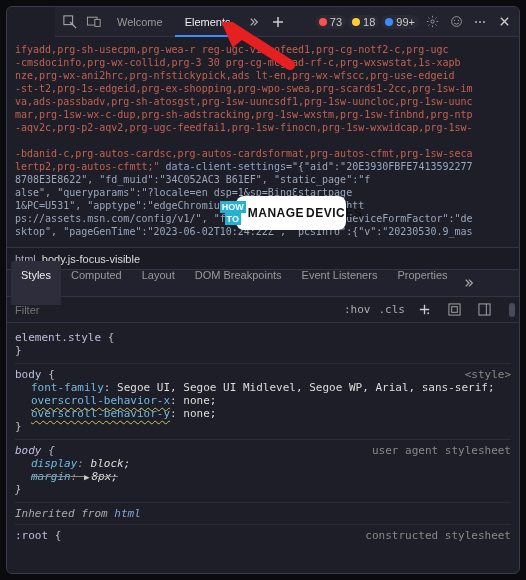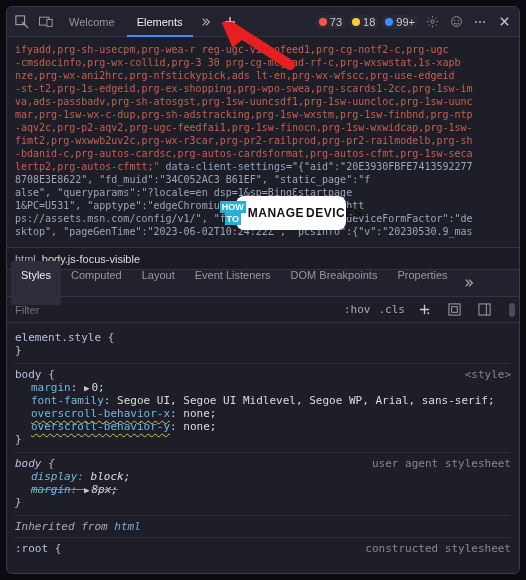--- a/index.html
+++ b/index.html
@@ -24,20 +24,21 @@
     overflow: hidden;
   }
   .toolbar {
     display: flex;
     align-items: center;
     height: 30px;
     padding: 0 4px;
     border-bottom: 1px solid #333344;
     background: #23232f;
     gap: 2px;
+    margin-left: 48px;
   }
   .tb-btn {
     display: inline-flex;
     align-items: center;
     justify-content: center;
     width: 22px;
     height: 22px;
     color: #aaa;
     border-radius: 3px;
   }
@@ -266,41 +267,41 @@
   </div>
 
   <div class="code-area">
     <span>ifyadd,prg-sh-usecpm,prg-wea-r     reg-ugc-videofeed1,prg-cg-notf2-c,prg-ugc</span><br>
     <span>-cmsdocinfo,prg-wx-collid,prg-3   30  prg-cg-mcg-ad-rf-c,prg-wxswstat,1s-xapb</span><br>
     <span>nze,prg-wx-ani2hrc,prg-nfstickypick,ads    lt-en,prg-wx-wfscc,prg-use-edgeid</span><br>
     <span>-st-t2,prg-1s-edgeid,prg-ex-shopping,prg-wpo-swea,prg-scards1-2cc,prg-1sw-im</span><br>
     <span>va,ads-passbadv,prg-sh-atosgst,prg-1sw-uuncsdf1,prg-1sw-uuncloc,prg-1sw-uunc</span><br>
     <span>mar,prg-1sw-wx-c-dup,prg-sh-adstracking,prg-1sw-wxstm,prg-1sw-finbnd,prg-ntp</span><br>
     <span>-aqv2c,prg-p2-aqv2,prg-ugc-feedfai1,prg-1sw-finocn,prg-1sw-wxwidcap,prg-1sw-</span><br>
-    <span>fimt2,prg-wxwwb2uv2c,prg-wx-r3car,prg-pr2-railprod,prg-pr2-railmodelb,prg-sh</span><br>
+    <br>
     <span>-bdanid-c,prg-autos-cardsc,prg-autos-cardsformat,prg-autos-cfmt,prg-1sw-seca</span><br>
     <span>lertp2,prg-autos-cfmtt;" </span><span class="attr-name">data-client-settings</span><span class="attr-str">="{"aid":"20E3930FBFE7413592277</span><br>
     <span class="attr-str">8708E3E8622", "fd_muid":"34C052AC3           B61EF", "static_page":"f</span><br>
     <span class="attr-str">alse", "queryparams":"?locale=en             dsp=1&amp;sp=BingƐstartpage</span><br>
     <span class="attr-str">1&amp;PC=U531", "apptype":"edgeChromium            , "configRootUrl":"htt</span><br>
     <span class="attr-str">ps://assets.msn.com/config/v1/", "feedBaseDomain":"", "deviceFormFactor":"de</span><br>
     <span class="attr-str">sktop", "pageGenTime":"2023-06-02T10:24:22Z", "pcsInfo":{"v":"20230530.9_mas</span>
   </div>
 
   <div class="breadcrumb">
     <span class="crumb">html</span>
     <span class="crumb" style="color:#ddd">body.js-focus-visible</span>
   </div>
 
   <div class="subtabs">
     <div class="subtab active">Styles</div>
     <div class="subtab">Computed</div>
     <div class="subtab">Layout</div>
+    <div class="subtab">DOM Breakpoints</div>
     <div class="subtab">Event Listeners</div>
-    <div class="subtab">DOM Breakpoints</div>
     <div class="subtab">Properties</div>
     <div class="tb-btn">
       <svg width="10" height="10" viewBox="0 0 12 12">
           <path d="M2 2 L6 6 L2 10 M6 2 L10 6 L6 10" stroke="#aaa" fill="none" stroke-width="1.5"></path>
         </svg>
     </div>
   </div>
 
   <div class="filterbar">
     <input placeholder="Filter" style="">
@@ -331,21 +332,20 @@
 
   <div class="styles">
     <div class="rule">
       <span class="selector">element.style</span> <span class="brace">{</span><br>
       <span class="brace">}</span>
     </div>
 
     <div class="rule">
       <span class="src">&lt;style&gt;</span>
       <span class="selector">body</span> <span class="brace">{</span><br>
-      <div class="prop"><span class="pname">margin</span>: <span class="tri">▶</span><span class="pval">0;</span></div>
       <div class="prop"><span class="pname">font-family</span>: <span class="pval">Segoe UI, Segoe UI Midlevel, Segoe WP, Arial, sans-serif;</span></div>
       <div class="prop"><span class="pname wavy">overscroll-behavior-x</span>: <span class="pval">none;</span></div>
       <div class="prop"><span class="pname wavy">overscroll-behavior-y</span>: <span class="pval">none;</span></div>
       <span class="brace">}</span>
     </div>
 
     <div class="rule italic">
       <span class="src">user agent stylesheet</span>
       <span class="selector">body</span> <span class="brace">{</span><br>
       <div class="prop"><span class="pname">display</span>: <span class="pval">block;</span></div>

